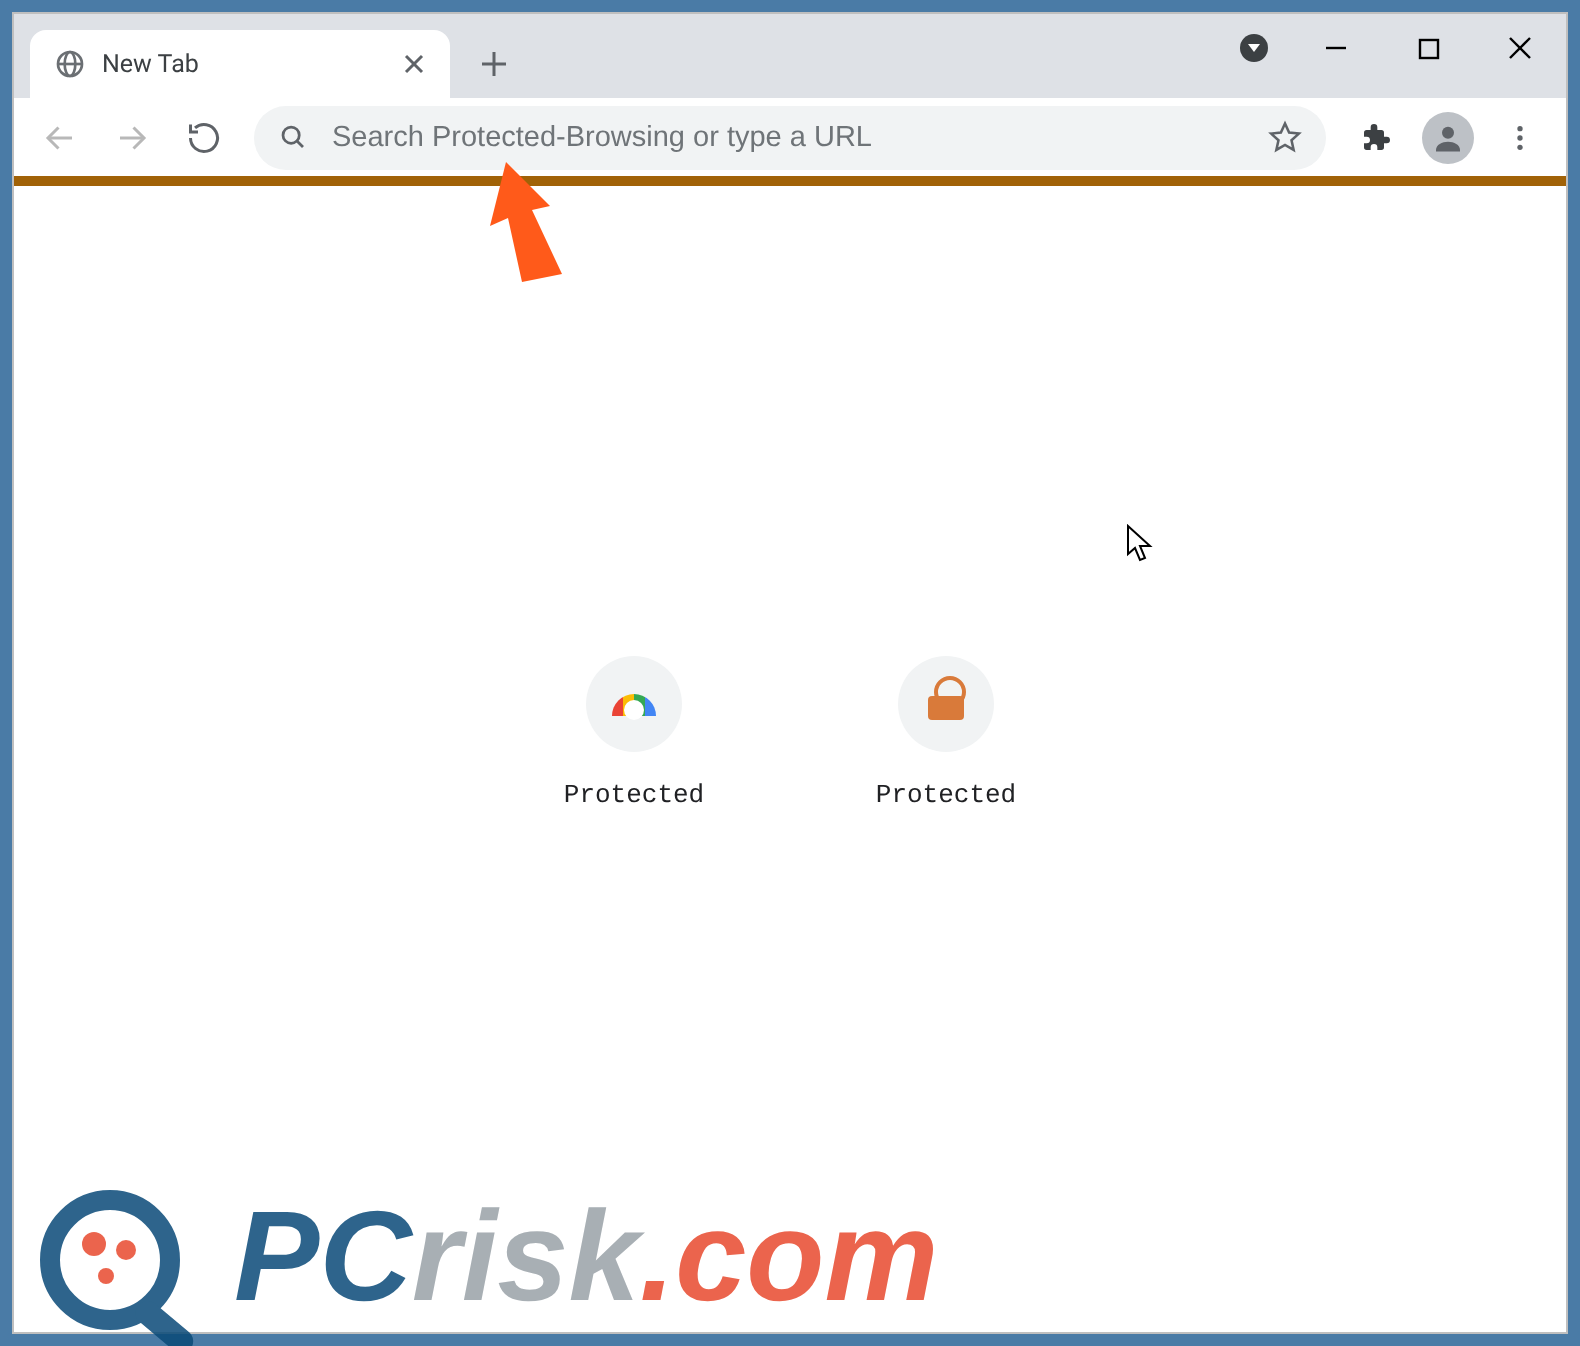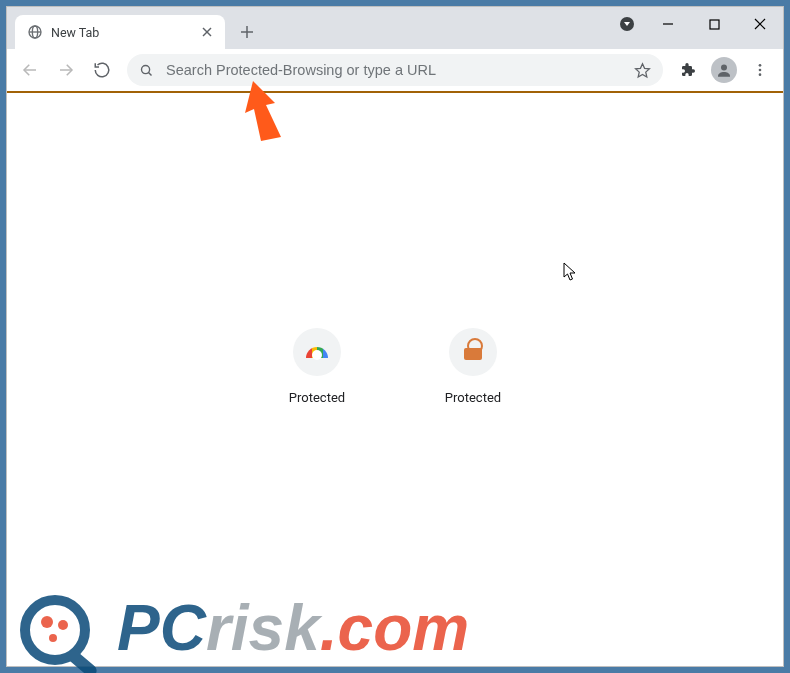--- a/index.html
+++ b/index.html
@@ -75,21 +75,21 @@
   .win-controls .ctrl {
     width: 46px; height: 34px;
     display: flex; align-items: center; justify-content: center;
     color: #000;
     cursor: pointer;
   }
   
   .toolbar {
     height: 44px;
     background: #fff;
-    border-bottom: 2px solid #a16207;
+    border-bottom: 5px solid #a16207;
     display: flex;
     align-items: center;
     padding: 0 6px;
     gap: 2px;
   }
   .nav-btn {
     width: 34px; height: 34px;
     display: flex; align-items: center; justify-content: center;
     border-radius: 50%;
     color: #5f6368;
@@ -136,20 +136,21 @@
     flex: 1;
     background: #fff;
     position: relative;
   }
   .shortcuts {
     position: absolute;
     left: 50%; transform: translateX(-50%);
     top: 235px;
     display: flex;
     gap: 44px;
+    font-family: Liberation Mono, monospace;
   }
   .sc {
     width: 112px;
     display: flex;
     flex-direction: column;
     align-items: center;
     gap: 14px;
     cursor: pointer;
   }
   .sc .circ {

